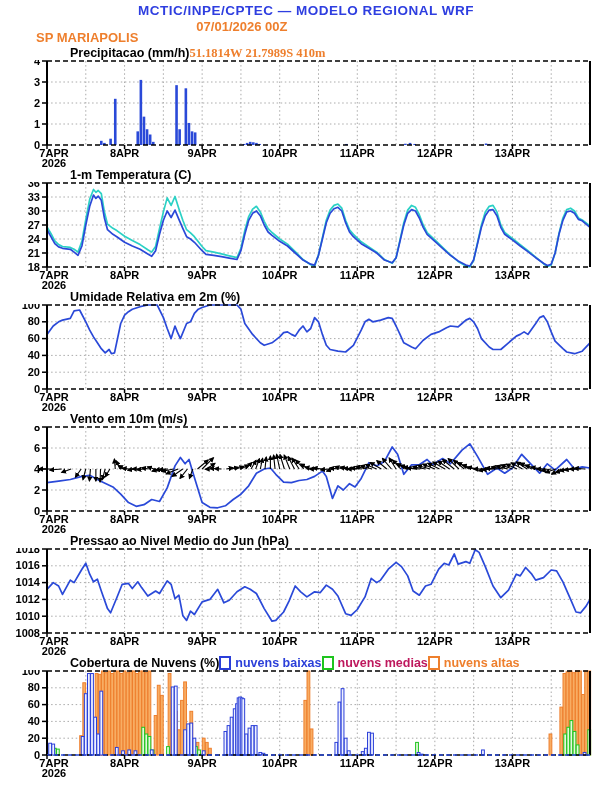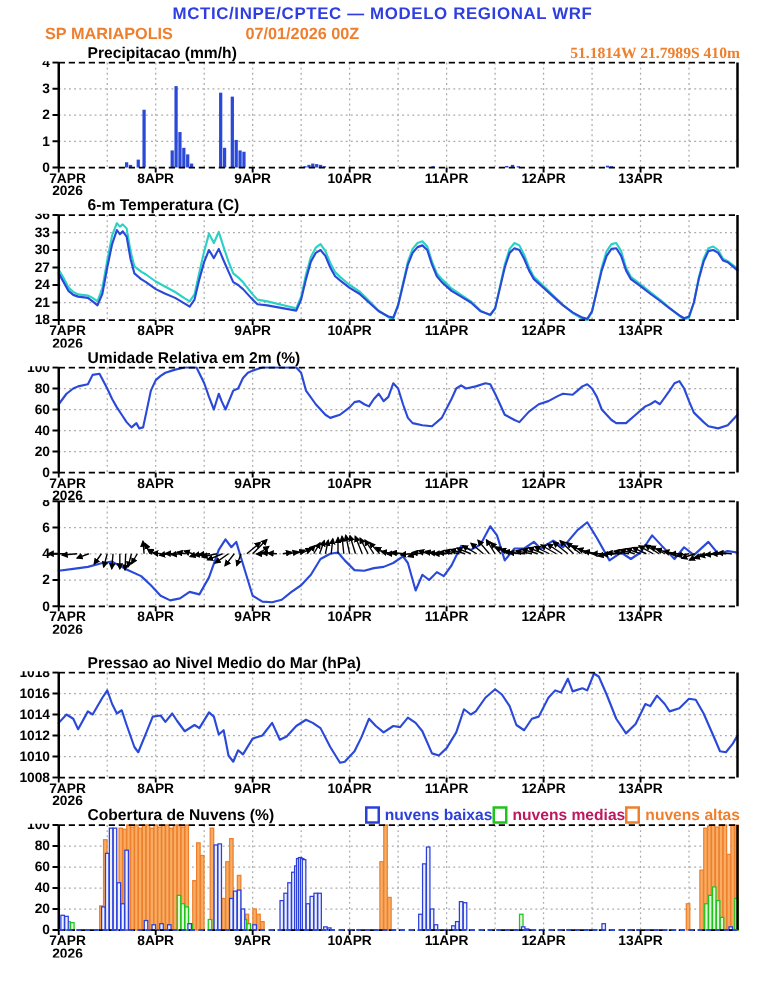--- a/index.html
+++ b/index.html
@@ -2,36 +2,36 @@
 <html><head>
 <meta charset="utf-8">
 <style>
   html,body{margin:0;padding:0;background:#fff;}
   #page{width:612px;height:792px;margin:0 auto;background:#fff;overflow:hidden;
         font-family:"Liberation Sans",sans-serif;font-weight:bold;}
   .hdr1{text-align:center;font-size:13.5px;letter-spacing:.5px;padding-top:3px;}
   .hdr2{display:flex;font-size:13px;padding-left:36px;margin-top:1px;}
   .hdr2 .run{margin-left:58px;}
   .panel{height:122px;}
-  .prow{display:flex;justify-content:space-between;align-items:flex-end;
+  .prow{display:flex;justify-content:flex-start;align-items:flex-end;
         padding:0 20px 0 70px;height:15px;font-size:12.5px;line-height:14px;}
   .prow .ptitle{color:#000;}
   .legend{display:flex;gap:0;}
   .lgitem{display:flex;align-items:center;gap:4px;}
   .lgbox{width:8px;height:10px;border:2px solid #000;display:inline-block;background:#fff;}
   svg.chart{display:block;}
   svg text{font-family:"Liberation Sans",sans-serif;font-weight:bold;fill:#000;}
 </style>
 </head>
 <body>
 
 <div id="page">
   <div class="hdr1" style="color: rgb(46, 62, 224);">MCTIC/INPE/CPTEC — MODELO REGIONAL WRF</div>
   <div class="hdr2">
-    <span style="color: rgb(238, 127, 45);">SP MARIAPOLIS</span>
+    <span style="color: rgb(238, 127, 45); margin-top: 11px;">SP MARIAPOLIS</span>
     <span class="run" style="color: rgb(238, 127, 45);">07/01/2026 00Z</span>
   </div>
 
   <section class="panel">
     <div class="prow">
       <span class="ptitle">Precipitacao (mm/h)</span>
       <span style="color: rgb(238, 127, 45); font-family: Liberation Serif, serif;">51.1814W 21.7989S 410m</span>
     </div>
     <svg class="chart" width="612" height="107" viewBox="0 0 612 107">
         <line x1="85.78571428571428" y1="1" x2="85.78571428571428" y2="85" stroke="#aaaaaa" stroke-width="1" stroke-dasharray="1.5 2.6"></line>
@@ -105,21 +105,21 @@
         <text x="357.2857142857143" y="97" text-anchor="middle" font-size="11">11APR</text>
         <line x1="434.85714285714283" y1="85" x2="434.85714285714283" y2="89" stroke="#000" stroke-width="1.5"></line>
         <text x="434.85714285714283" y="97" text-anchor="middle" font-size="11">12APR</text>
         <line x1="512.4285714285714" y1="85" x2="512.4285714285714" y2="89" stroke="#000" stroke-width="1.5"></line>
         <text x="512.4285714285714" y="97" text-anchor="middle" font-size="11">13APR</text>
       </svg>
   </section>
 
   <section class="panel">
     <div class="prow">
-      <span class="ptitle">6-m Temperatura (C)</span>
+      <span class="ptitle">1-m Temperatura (C)</span>
     </div>
     <svg class="chart" width="612" height="107" viewBox="0 0 612 107">
         <line x1="85.78571428571428" y1="1" x2="85.78571428571428" y2="85" stroke="#aaaaaa" stroke-width="1" stroke-dasharray="1.5 2.6"></line>
         <line x1="124.57142857142857" y1="1" x2="124.57142857142857" y2="85" stroke="#aaaaaa" stroke-width="1" stroke-dasharray="1.5 2.6"></line>
         <line x1="163.35714285714286" y1="1" x2="163.35714285714286" y2="85" stroke="#aaaaaa" stroke-width="1" stroke-dasharray="1.5 2.6"></line>
         <line x1="202.14285714285714" y1="1" x2="202.14285714285714" y2="85" stroke="#aaaaaa" stroke-width="1" stroke-dasharray="1.5 2.6"></line>
         <line x1="240.92857142857142" y1="1" x2="240.92857142857142" y2="85" stroke="#aaaaaa" stroke-width="1" stroke-dasharray="1.5 2.6"></line>
         <line x1="279.7142857142857" y1="1" x2="279.7142857142857" y2="85" stroke="#aaaaaa" stroke-width="1" stroke-dasharray="1.5 2.6"></line>
         <line x1="318.5" y1="1" x2="318.5" y2="85" stroke="#aaaaaa" stroke-width="1" stroke-dasharray="1.5 2.6"></line>
         <line x1="357.2857142857143" y1="1" x2="357.2857142857143" y2="85" stroke="#aaaaaa" stroke-width="1" stroke-dasharray="1.5 2.6"></line>
@@ -223,20 +223,24 @@
         <line x1="357.2857142857143" y1="85" x2="357.2857142857143" y2="89" stroke="#000" stroke-width="1.5"></line>
         <text x="357.2857142857143" y="97" text-anchor="middle" font-size="11">11APR</text>
         <line x1="434.85714285714283" y1="85" x2="434.85714285714283" y2="89" stroke="#000" stroke-width="1.5"></line>
         <text x="434.85714285714283" y="97" text-anchor="middle" font-size="11">12APR</text>
         <line x1="512.4285714285714" y1="85" x2="512.4285714285714" y2="89" stroke="#000" stroke-width="1.5"></line>
         <text x="512.4285714285714" y="97" text-anchor="middle" font-size="11">13APR</text>
       </svg>
   </section>
 
   <section class="panel">
+    <div class="prow">
+      <span class="ptitle">Vento em 10m (m/s)</span>
+      <span></span>
+    </div>
     <svg class="chart" width="612" height="107" viewBox="0 0 612 107">
         <line x1="85.78571428571428" y1="1" x2="85.78571428571428" y2="85" stroke="#aaaaaa" stroke-width="1" stroke-dasharray="1.5 2.6"></line>
         <line x1="124.57142857142857" y1="1" x2="124.57142857142857" y2="85" stroke="#aaaaaa" stroke-width="1" stroke-dasharray="1.5 2.6"></line>
         <line x1="163.35714285714286" y1="1" x2="163.35714285714286" y2="85" stroke="#aaaaaa" stroke-width="1" stroke-dasharray="1.5 2.6"></line>
         <line x1="202.14285714285714" y1="1" x2="202.14285714285714" y2="85" stroke="#aaaaaa" stroke-width="1" stroke-dasharray="1.5 2.6"></line>
         <line x1="240.92857142857142" y1="1" x2="240.92857142857142" y2="85" stroke="#aaaaaa" stroke-width="1" stroke-dasharray="1.5 2.6"></line>
         <line x1="279.7142857142857" y1="1" x2="279.7142857142857" y2="85" stroke="#aaaaaa" stroke-width="1" stroke-dasharray="1.5 2.6"></line>
         <line x1="318.5" y1="1" x2="318.5" y2="85" stroke="#aaaaaa" stroke-width="1" stroke-dasharray="1.5 2.6"></line>
         <line x1="357.2857142857143" y1="1" x2="357.2857142857143" y2="85" stroke="#aaaaaa" stroke-width="1" stroke-dasharray="1.5 2.6"></line>
         <line x1="396.07142857142856" y1="1" x2="396.07142857142856" y2="85" stroke="#aaaaaa" stroke-width="1" stroke-dasharray="1.5 2.6"></line>
@@ -388,21 +392,21 @@
         <text x="357.2857142857143" y="97" text-anchor="middle" font-size="11">11APR</text>
         <line x1="434.85714285714283" y1="85" x2="434.85714285714283" y2="89" stroke="#000" stroke-width="1.5"></line>
         <text x="434.85714285714283" y="97" text-anchor="middle" font-size="11">12APR</text>
         <line x1="512.4285714285714" y1="85" x2="512.4285714285714" y2="89" stroke="#000" stroke-width="1.5"></line>
         <text x="512.4285714285714" y="97" text-anchor="middle" font-size="11">13APR</text>
       </svg>
   </section>
 
   <section class="panel">
     <div class="prow">
-      <span class="ptitle">Pressao ao Nivel Medio do Mar (hPa)</span>
+      <span class="ptitle">Pressao ao Nivel Medio do Jun (hPa)</span>
       <span></span>
     </div>
     <svg class="chart" width="612" height="107" viewBox="0 0 612 107">
         <line x1="85.78571428571428" y1="1" x2="85.78571428571428" y2="85" stroke="#aaaaaa" stroke-width="1" stroke-dasharray="1.5 2.6"></line>
         <line x1="124.57142857142857" y1="1" x2="124.57142857142857" y2="85" stroke="#aaaaaa" stroke-width="1" stroke-dasharray="1.5 2.6"></line>
         <line x1="163.35714285714286" y1="1" x2="163.35714285714286" y2="85" stroke="#aaaaaa" stroke-width="1" stroke-dasharray="1.5 2.6"></line>
         <line x1="202.14285714285714" y1="1" x2="202.14285714285714" y2="85" stroke="#aaaaaa" stroke-width="1" stroke-dasharray="1.5 2.6"></line>
         <line x1="240.92857142857142" y1="1" x2="240.92857142857142" y2="85" stroke="#aaaaaa" stroke-width="1" stroke-dasharray="1.5 2.6"></line>
         <line x1="279.7142857142857" y1="1" x2="279.7142857142857" y2="85" stroke="#aaaaaa" stroke-width="1" stroke-dasharray="1.5 2.6"></line>
         <line x1="318.5" y1="1" x2="318.5" y2="85" stroke="#aaaaaa" stroke-width="1" stroke-dasharray="1.5 2.6"></line>

